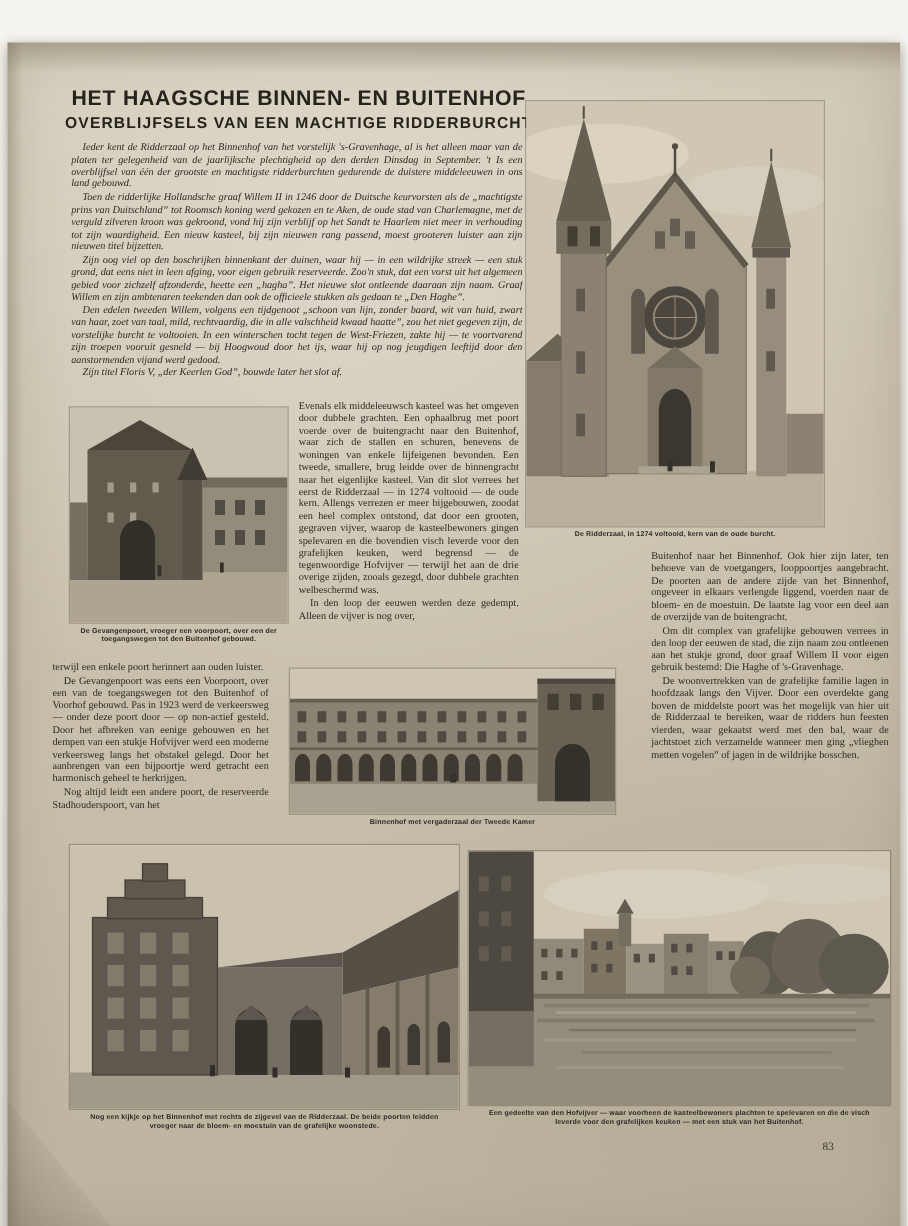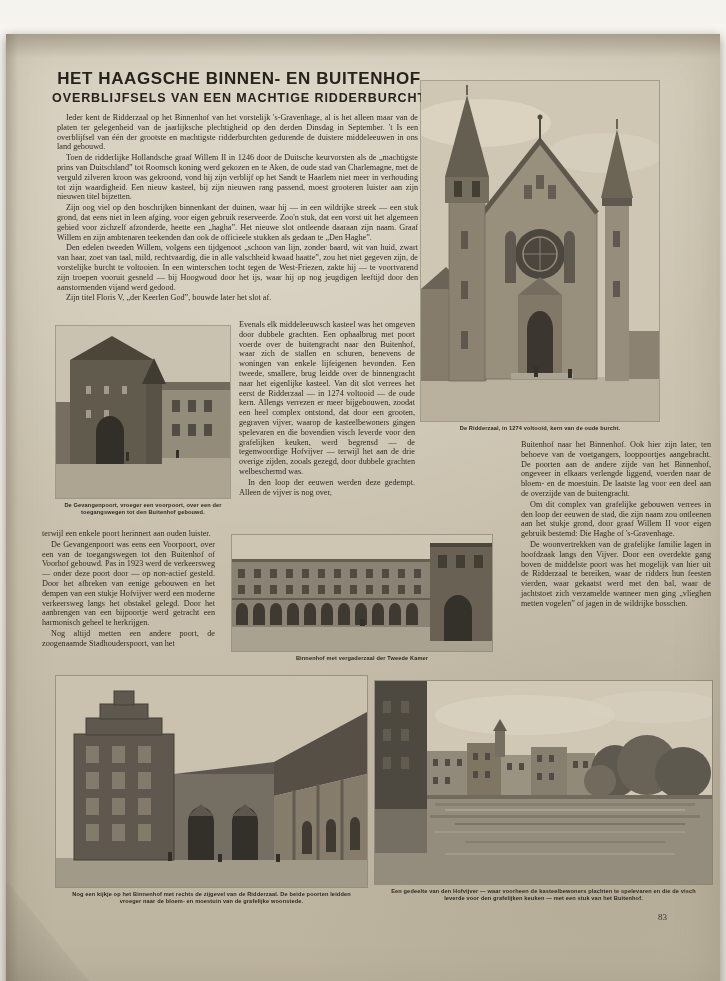--- a/index.html
+++ b/index.html
@@ -25,21 +25,21 @@
          clip-path:polygon(0 0,0 100%,100% 100%);}
   h1.title{position:absolute;left:44px;top:35px;width:378px;margin:0;
          font-family:"Liberation Sans", sans-serif;font-weight:800;
          font-size:17px;letter-spacing:0.6px;text-align:center;color:#26221c;}
   h2.subtitle{position:absolute;left:44px;top:57px;width:378px;margin:0;
          font-family:"Liberation Sans", sans-serif;font-weight:800;
          font-size:12.5px;letter-spacing:0.9px;text-align:center;color:#26221c;}
   .textcol{position:absolute;overflow:hidden;text-align:justify;color:#2d2923;}
   .textcol p{margin:0 0 1px 0;text-indent:9px;font-size:8.2px;line-height:9.8px;}
   .textcol p.noindent{text-indent:0;}
-  #intro{left:51px;top:79px;width:361px;height:206px;}
+  #intro{left:51px;top:79px;width:361px;height:206px;font-style:italic;}
   #col-mid{left:233px;top:286px;width:176px;height:212px;}
   #col-left2{left:36px;top:495px;width:173px;height:150px;}
   #col-right{left:413px;top:406px;width:292px;height:254px;}
   .rc-spacer{float:left;width:102px;height:238px;margin-top:19px;}
   figure{margin:0;position:absolute;}
   .photo{background:#bdb7aa;filter:sepia(0.16) contrast(0.95) brightness(1.01);
          box-shadow:0 0 0 1px rgba(70,63,52,0.35);}
   .photo svg{display:block;}
   figcaption{font-family:"Liberation Sans", sans-serif;font-weight:bold;
          font-size:5.6px;line-height:6.8px;text-align:center;color:#2d2923;
@@ -155,21 +155,21 @@
     </figure>
 
     <div id="col-mid" class="textcol">
       <p class="noindent">Evenals elk middeleeuwsch kasteel was het omgeven door dubbele grachten. Een ophaalbrug met poort voerde over de buitengracht naar den Buitenhof, waar zich de stallen en schuren, benevens de woningen van enkele lijfeigenen bevonden. Een tweede, smallere, brug leidde over de binnengracht naar het eigenlijke kasteel. Van dit slot verrees het eerst de Ridderzaal — in 1274 voltooid — de oude kern. Allengs verrezen er meer bijgebouwen, zoodat een heel complex ontstond, dat door een grooten, gegraven vijver, waarop de kasteelbewoners gingen spelevaren en die bovendien visch leverde voor den grafelijken keuken, werd begrensd — de tegenwoordige Hofvijver — terwijl het aan de drie overige zijden, zooals gezegd, door dubbele grachten welbeschermd was.</p>
       <p>In den loop der eeuwen werden deze gedempt. Alleen de vijver is nog over,</p>
     </div>
 
     <div id="col-left2" class="textcol">
       <p class="noindent">terwijl een enkele poort herinnert aan ouden luister.</p>
       <p>De Gevangenpoort was eens een Voorpoort, over een van de toegangswegen tot den Buitenhof of Voorhof gebouwd. Pas in 1923 werd de verkeersweg — onder deze poort door — op non-actief gesteld. Door het afbreken van eenige gebouwen en het dempen van een stukje Hofvijver werd een moderne verkeersweg langs het obstakel gelegd. Door het aanbrengen van een bijpoortje werd getracht een harmonisch geheel te herkrijgen.</p>
-      <p>Nog altijd metten een andere poort, de zoogenaamde Stadhouderspoort, van het</p>
+      <p>Nog altijd leidt een andere poort, de reserveerde Stadhouderspoort, van het</p>
     </div>
 
     <div id="col-right" class="textcol">
       <span class="rc-spacer"></span>
       <p class="noindent">Buitenhof naar het Binnenhof. Ook hier zijn later, ten behoeve van de voetgangers, looppoortjes aangebracht. De poorten aan de andere zijde van het Binnenhof, ongeveer in elkaars verlengde liggend, voerden naar de bloem- en de moestuin. De laatste lag voor een deel aan de overzijde van de buitengracht.</p>
       <p>Om dit complex van grafelijke gebouwen verrees in den loop der eeuwen de stad, die zijn naam zou ontleenen aan het stukje grond, door graaf Willem II voor eigen gebruik bestemd: Die Haghe of 's-Gravenhage.</p>
       <p>De woonvertrekken van de grafelijke familie lagen in hoofdzaak langs den Vijver. Door een overdekte gang boven de middelste poort was het mogelijk van hier uit de Ridderzaal te bereiken, waar de ridders hun feesten vierden, waar gekaatst werd met den bal, waar de jachtstoet zich verzamelde wanneer men ging „vlieghen metten vogelen” of jagen in de wildrijke bosschen.</p>
     </div>
 
     <figure id="fig-binnenhof">

